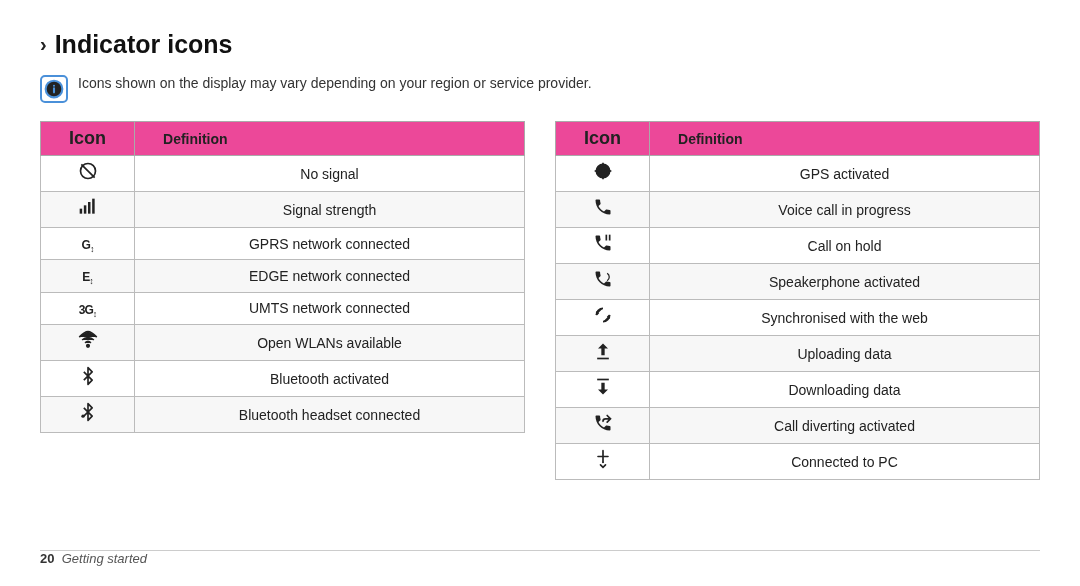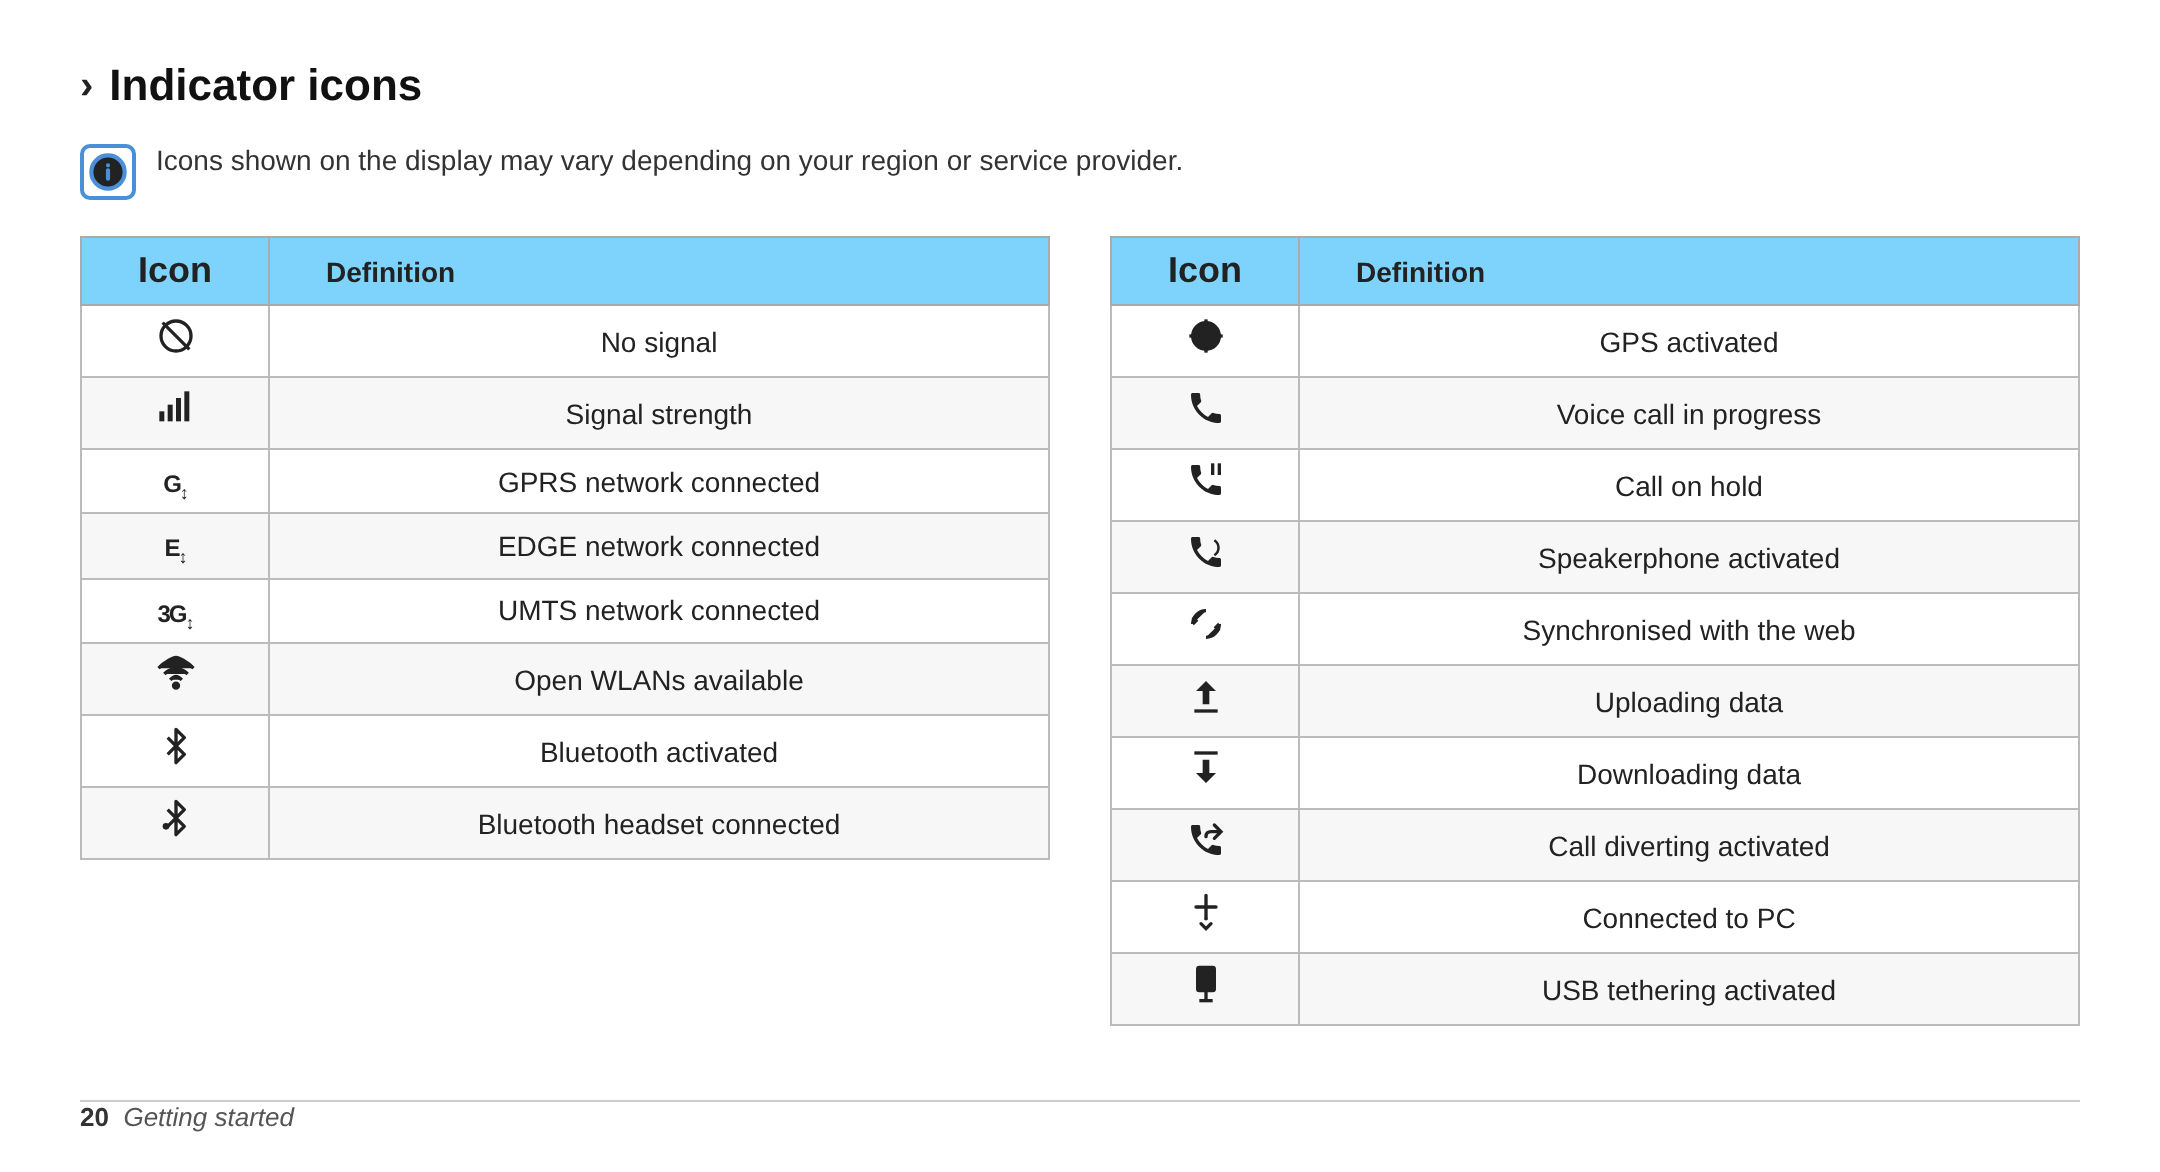--- a/index.html
+++ b/index.html
@@ -28,21 +28,21 @@
     }
 
     .chevron-icon {
       font-size: 20px;
       font-weight: bold;
       margin-right: 8px;
       color: #222;
     }
 
     .page-title {
-      font-size: 22px;
+      font-size: 25px;
       font-weight: bold;
       color: #111;
     }
 
     .note-box {
       display: flex;
       align-items: flex-start;
       margin-bottom: 18px;
     }
 
@@ -78,21 +78,21 @@
       flex: 1;
     }
 
     table {
       width: 100%;
       border-collapse: collapse;
       font-size: 14px;
     }
 
     thead tr th {
-      background: #7dd3fc;
+      background: #ec4899;
       border: 1px solid #aaa;
       padding: 6px 28px;
       text-align: left;
       font-weight: bold;
       font-size: 14px;
     }
 
     tbody tr td {
       border: 1px solid #bbb;
       padding: 5px 10px;
@@ -293,28 +293,20 @@
                 </svg></td>
       <td class="def-cell">Call diverting activated</td>
     </tr>
             <tr>
       <td class="icon-cell"><svg viewBox="0 0 24 24">
                   <path d="M12 2v14M9 19l3 3 3-3M6 9h12" fill="none" stroke="#222" stroke-width="2" stroke-linecap="round"></path>
                   <circle cx="12" cy="16" r="1" fill="#222"></circle>
                 </svg></td>
       <td class="def-cell">Connected to PC</td>
     </tr>
-            <tr>
-      <td class="icon-cell"><svg viewBox="0 0 24 24" fill="none" stroke="#222" stroke-width="2">
-                  <rect x="7" y="2" width="10" height="14" rx="1"></rect>
-                  <path d="M9 6h6M9 9h6M12 16v6"></path>
-                  <line x1="8" y1="22" x2="16" y2="22"></line>
-                </svg></td>
-      <td class="def-cell">USB tethering activated</td>
-    </tr>
           </tbody>
       </table>
     </div>
 
   </div>
 
   <div class="footer">
     <span class="footer-num">20</span>
     &nbsp;<span>Getting started</span>
   </div>

